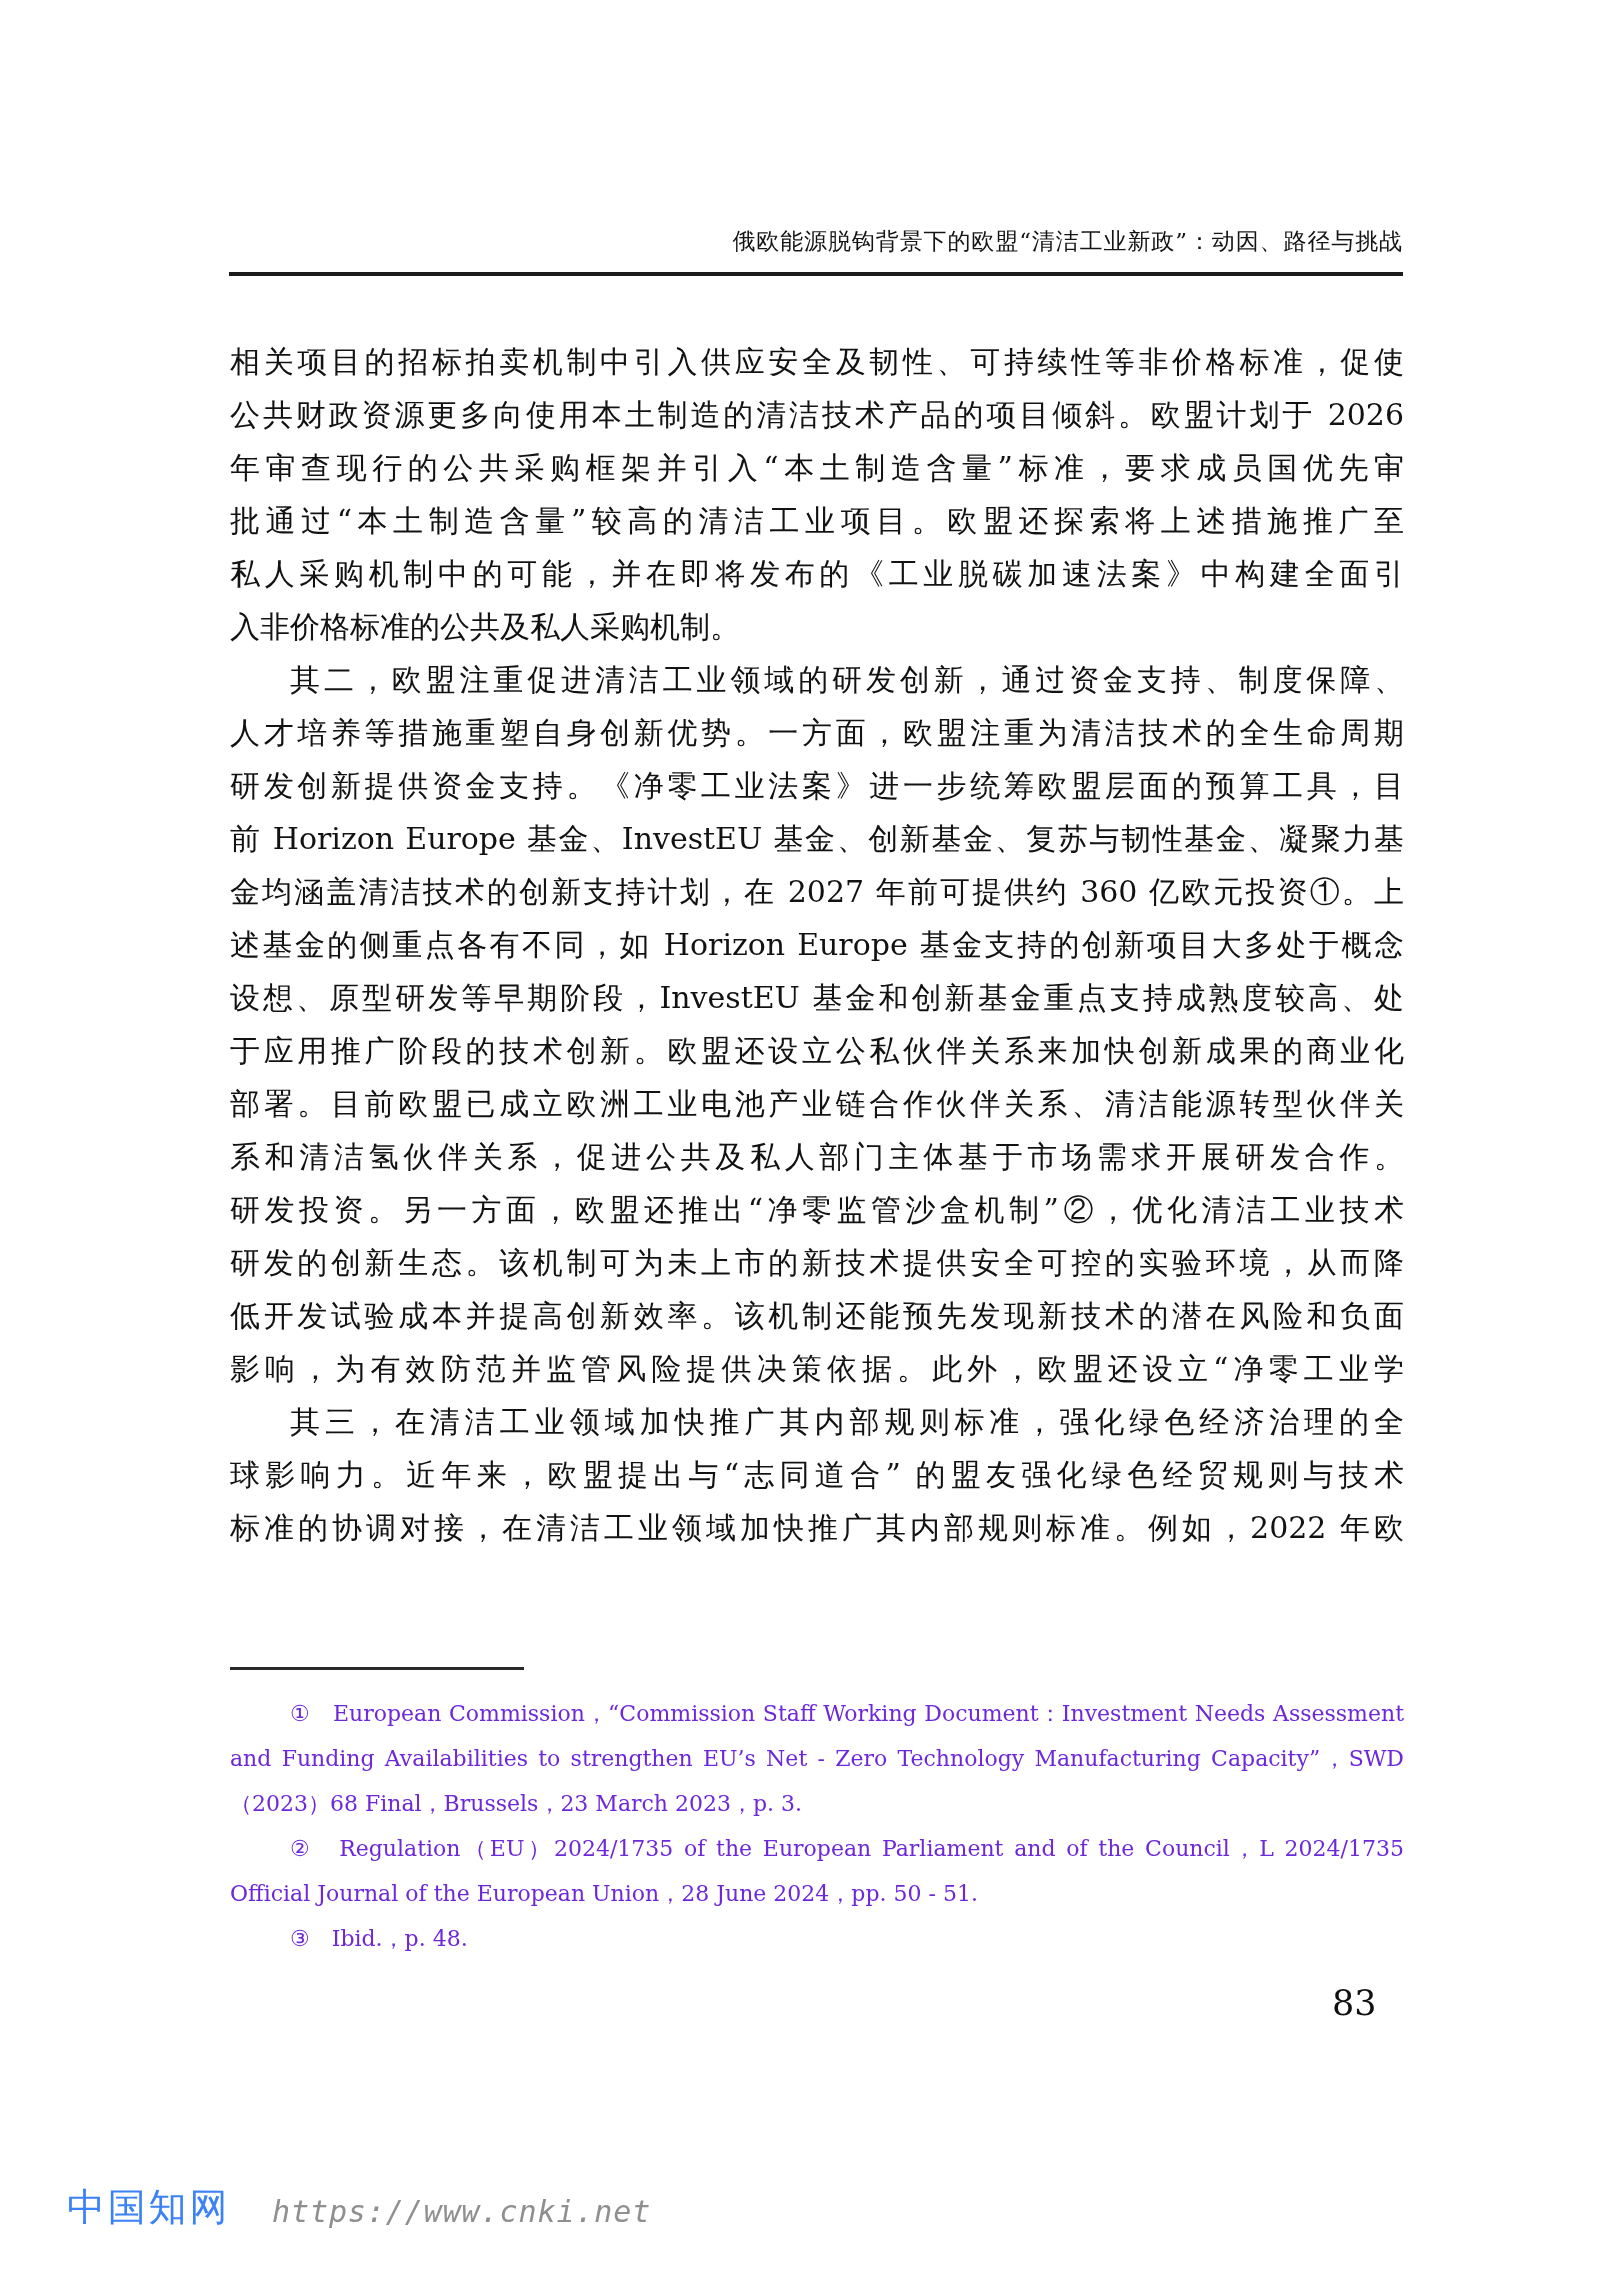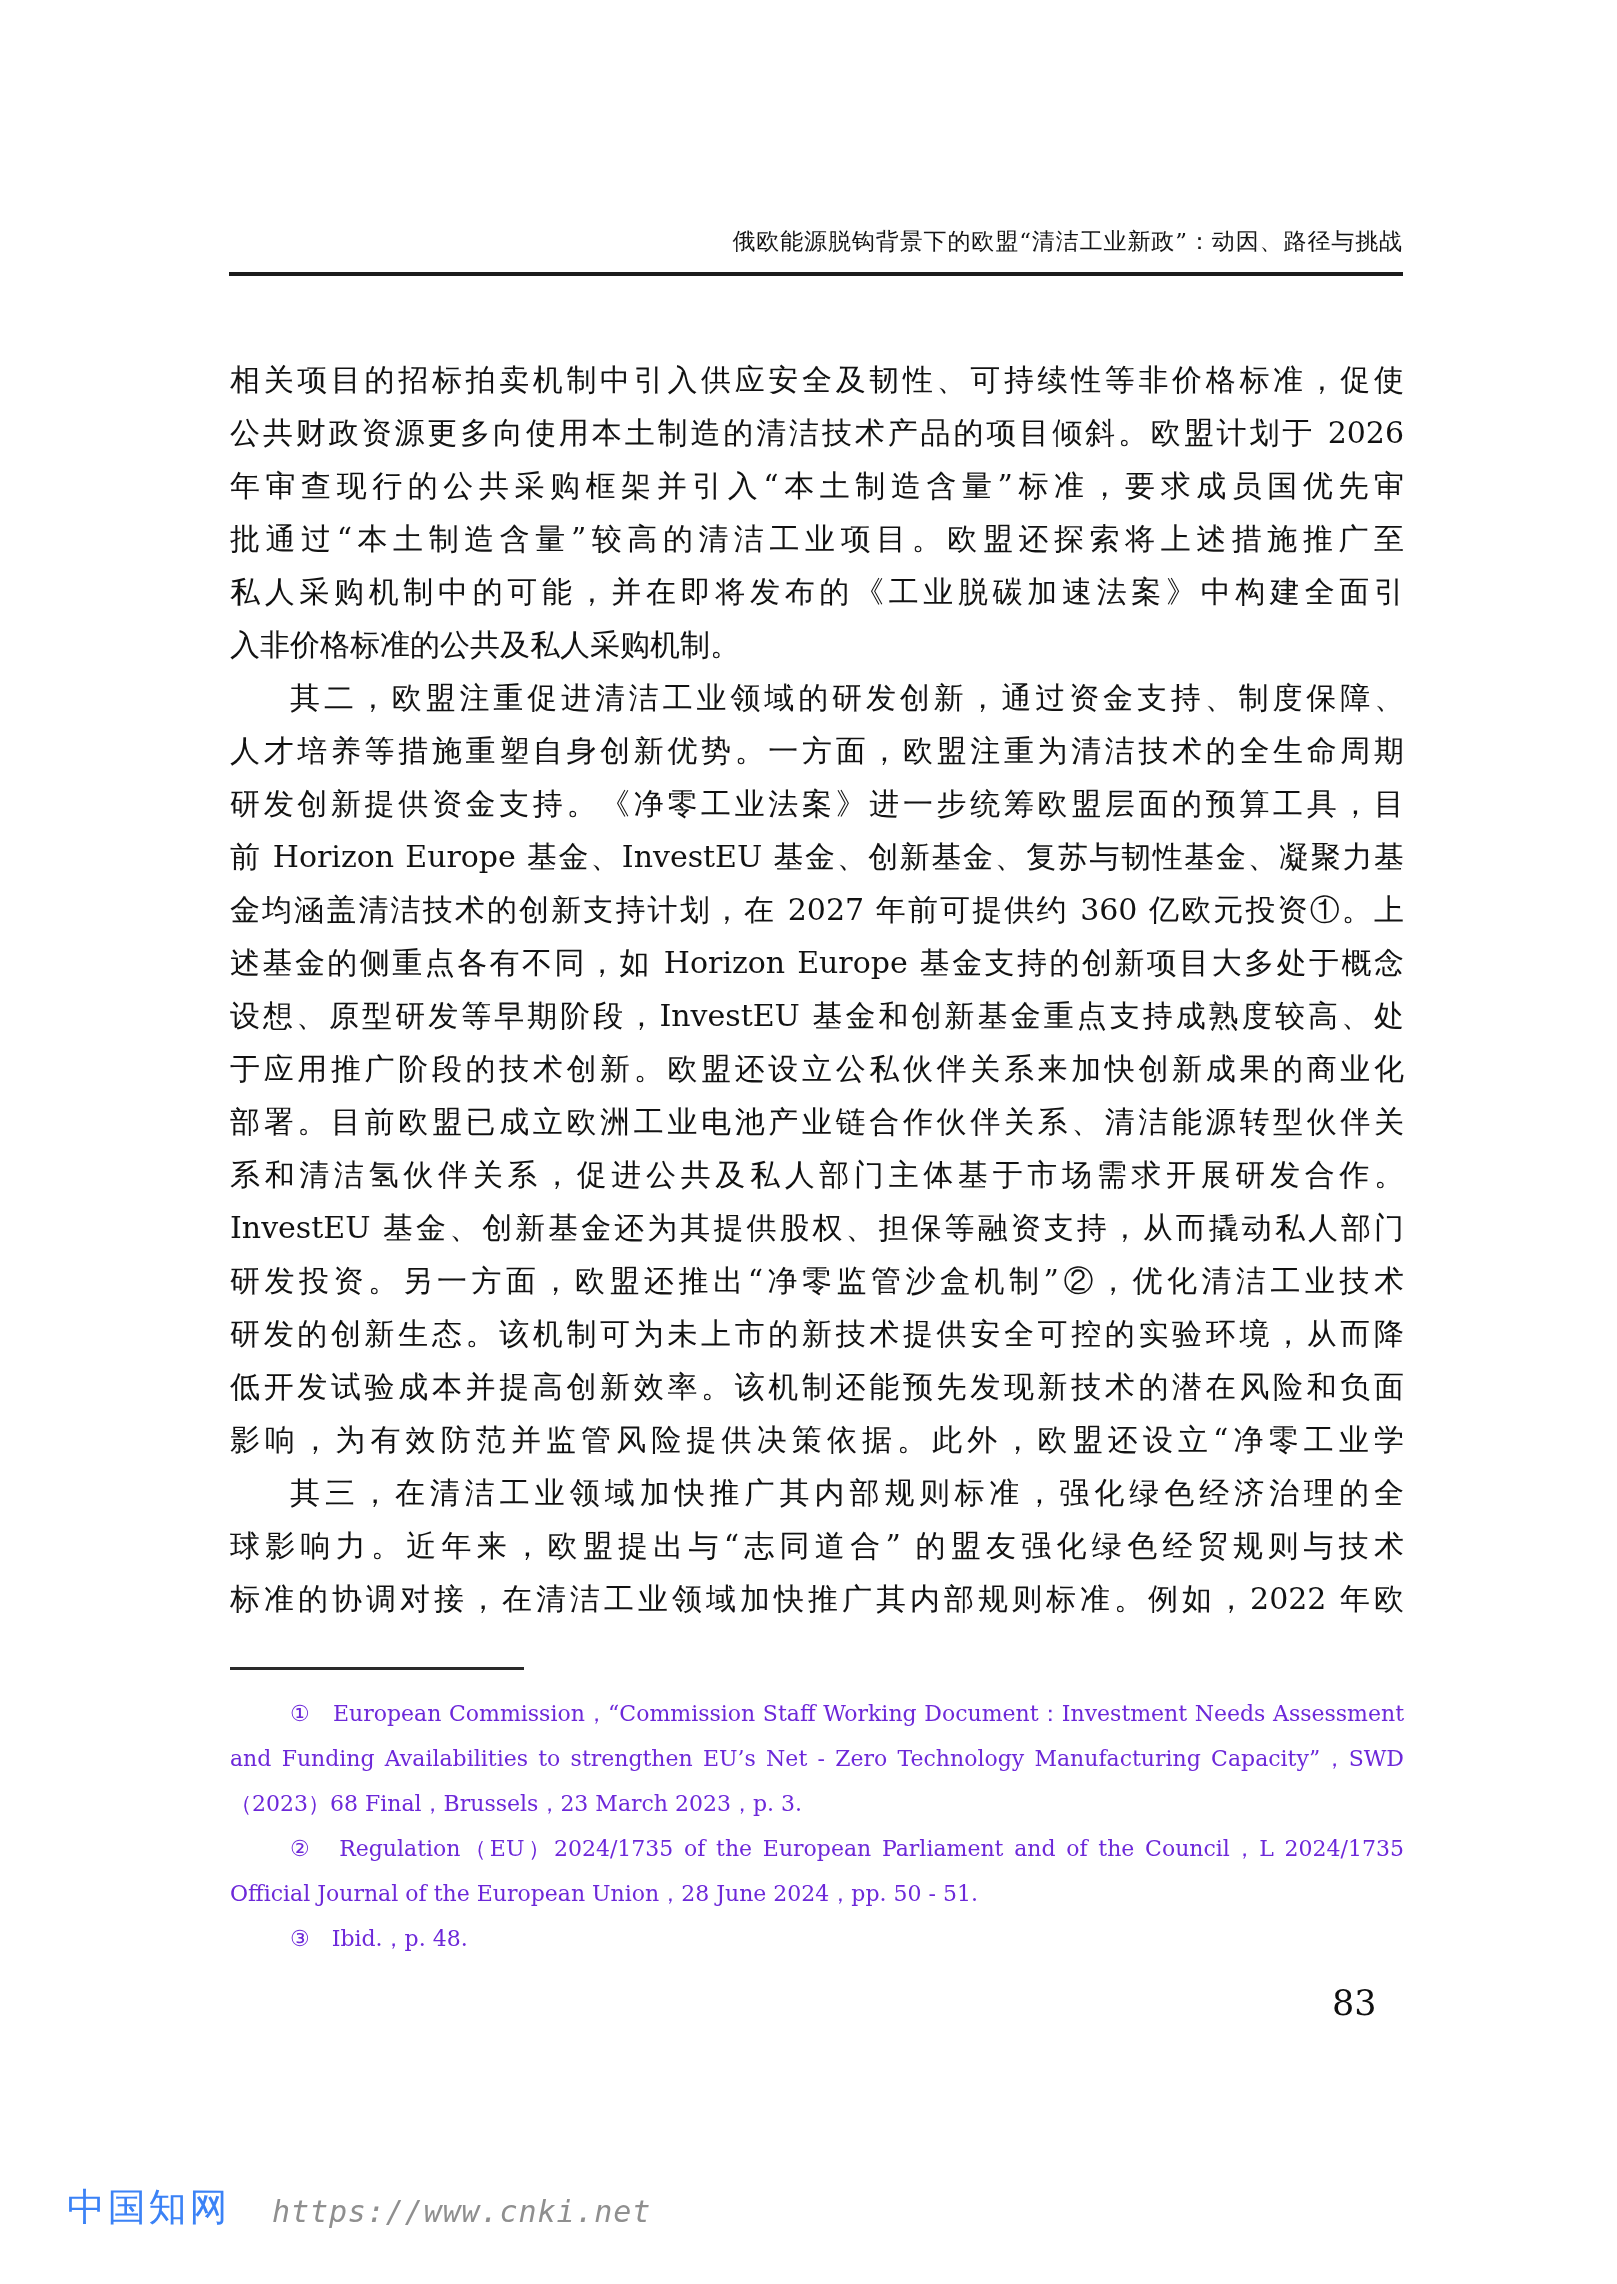--- a/index.html
+++ b/index.html
@@ -16,21 +16,21 @@
     position:absolute;left:230px;top:227px;width:1173px;
     text-align:right;font-size:23px;line-height:29px;
     letter-spacing:0.9px;color:#141414;white-space:nowrap;
   }
   #header-rule{
     position:absolute;left:229px;top:272px;width:1174px;height:4.2px;
     background:#1c1c1c;
   }
   
   #body-text{
-    position:absolute;left:230px;top:353px;width:1174px;
+    position:absolute;left:230px;top:335px;width:1174px;
   }
   .body-line{
     height:53px;line-height:53px;font-size:30px;
     color:#121212;text-align:justify;white-space:nowrap;
   }
   .j{text-align-last:justify;-moz-text-align-last:justify;}
   .ind{padding-left:60px;}
   
   #footnote-rule{
     position:absolute;left:230px;top:1667px;width:294px;height:2.8px;
@@ -81,21 +81,20 @@
       <div class="body-line j ind">其二，欧盟注重促进清洁工业领域的研发创新，通过资金支持、制度保障、</div>
       <div class="body-line j">人才培养等措施重塑自身创新优势。一方面，欧盟注重为清洁技术的全生命周期</div>
       <div class="body-line j">研发创新提供资金支持。《净零工业法案》进一步统筹欧盟层面的预算工具，目</div>
       <div class="body-line j">前 Horizon Europe 基金、InvestEU 基金、创新基金、复苏与韧性基金、凝聚力基</div>
       <div class="body-line j">金均涵盖清洁技术的创新支持计划，在 2027 年前可提供约 360 亿欧元投资①。上</div>
       <div class="body-line j">述基金的侧重点各有不同，如 Horizon Europe 基金支持的创新项目大多处于概念</div>
       <div class="body-line j">设想、原型研发等早期阶段，InvestEU 基金和创新基金重点支持成熟度较高、处</div>
       <div class="body-line j">于应用推广阶段的技术创新。欧盟还设立公私伙伴关系来加快创新成果的商业化</div>
       <div class="body-line j">部署。目前欧盟已成立欧洲工业电池产业链合作伙伴关系、清洁能源转型伙伴关</div>
       <div class="body-line j">系和清洁氢伙伴关系，促进公共及私人部门主体基于市场需求开展研发合作。</div>
-      <div class="body-line j">InvestEU 基金、创新基金还为其提供股权、担保等融资支持，从而撬动私人部门</div>
       <div class="body-line j">研发投资。另一方面，欧盟还推出“净零监管沙盒机制”②，优化清洁工业技术</div>
       <div class="body-line j">研发的创新生态。该机制可为未上市的新技术提供安全可控的实验环境，从而降</div>
       <div class="body-line j">低开发试验成本并提高创新效率。该机制还能预先发现新技术的潜在风险和负面</div>
       <div class="body-line j">影响，为有效防范并监管风险提供决策依据。此外，欧盟还设立“净零工业学</div>
       <div class="body-line j ind">其三，在清洁工业领域加快推广其内部规则标准，强化绿色经济治理的全</div>
       <div class="body-line j">球影响力。近年来，欧盟提出与“志同道合” 的盟友强化绿色经贸规则与技术</div>
       <div class="body-line j">标准的协调对接，在清洁工业领域加快推广其内部规则标准。例如，2022 年欧</div>
     </div>
 
   <div id="footnote-rule"></div>

